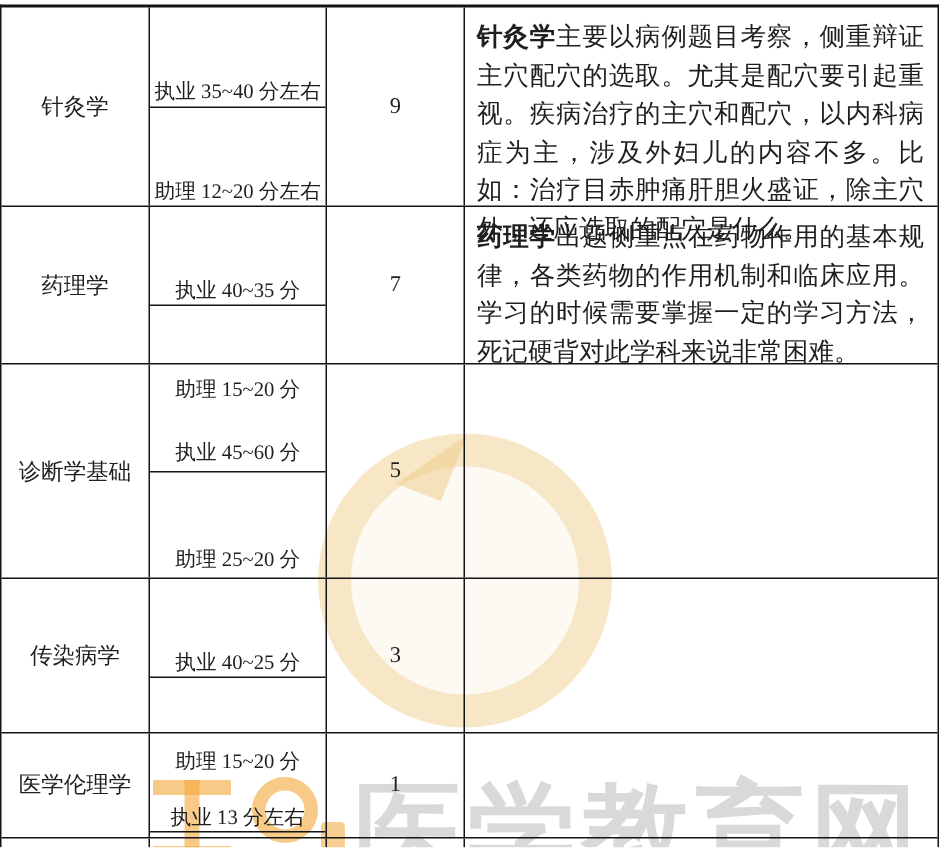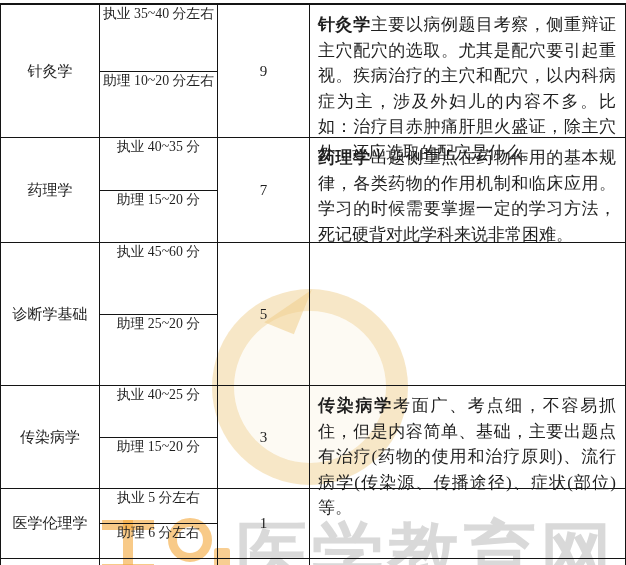--- a/index.html
+++ b/index.html
@@ -36,21 +36,21 @@
   
   .tbl{
     position:absolute;left:0;top:3px;width:626px;z-index:1;box-sizing:border-box;
     border-top:2px solid #141414;border-left:1px solid #141414;border-right:1px solid #141414;
   }
   .row{display:flex;border-bottom:1px solid #141414;box-sizing:border-box;}
   .r1{height:133px}.r2{height:105px}.r3{height:143px}.r4{height:103px}.r5{height:70px}
   .r6{height:6px;border-bottom:none;}
   .c1{width:99px;border-right:1px solid #141414;display:flex;align-items:center;justify-content:center;font-size:15px;box-sizing:border-box;}
   .c2{width:118px;border-right:1px solid #141414;display:flex;flex-direction:column;font-size:13.8px;box-sizing:border-box;}
-  .sub{flex:1;display:flex;align-items:flex-start;justify-content:center;white-space:nowrap;}
+  .sub{flex:1;display:flex;align-items:center;justify-content:center;white-space:nowrap;margin-top:47px;}
   .sub.top{border-bottom:1px solid #141414;}
   .c3{width:92px;border-right:1px solid #141414;display:flex;align-items:center;justify-content:center;font-size:15px;box-sizing:border-box;}
   .c4{flex:1;padding:7px 9px 0 8px;font-size:17px;line-height:25.5px;text-align:justify;box-sizing:border-box;}
   .lead{font-weight:bold;}
   .nowrap{white-space:nowrap;}
 </style>
 </head>
 <body>
 
 <div class="page">
@@ -70,21 +70,21 @@
 
     <div class="row r1">
       <div class="c1">
           <span class="nowrap">针灸学</span>
         </div>
       <div class="c2">
         <div class="sub top">
             <span>执业 35~40 分左右</span>
           </div>
         <div class="sub">
-            <span>助理 10~20 分左右</span>
+            <span>助理 12~20 分左右</span>
           </div>
       </div>
       <div class="c3">
           <span>9</span>
         </div>
       <div class="c4"><b class="lead">针灸学</b><span>主要以病例题目考察，侧重辩证主穴配穴的选取。尤其是配穴要引起重视。疾病治疗的主穴和配穴，以内科病症为主，涉及外妇儿的内容不多。比如：治疗目赤肿痛肝胆火盛证，除主穴外，还应选取的配穴是什么。</span></div>
     </div>
 
     <div class="row r2">
       <div class="c1">
@@ -129,30 +129,29 @@
         <div class="sub top">
             <span>执业 40~25 分</span>
           </div>
         <div class="sub">
             <span>助理 15~20 分</span>
           </div>
       </div>
       <div class="c3">
           <span>3</span>
         </div>
-      <div class="c4"><b class="lead">传染病学</b><span>考面广、考点细，不容易抓住，但是内容简单、基础，主要出题点有治疗(药物的使用和治疗原则)、流行病学(传染源、传播途径)、症状(部位)等。</span></div>
     </div>
 
     <div class="row r5">
       <div class="c1">
           <span class="nowrap">医学伦理学</span>
         </div>
       <div class="c2">
         <div class="sub top">
-            <span>执业 5 分左右</span>
+            <span>执业 13 分左右</span>
           </div>
         <div class="sub">
             <span>助理 6 分左右</span>
           </div>
       </div>
       <div class="c3">
           <span>1</span>
         </div>
     </div>
 

